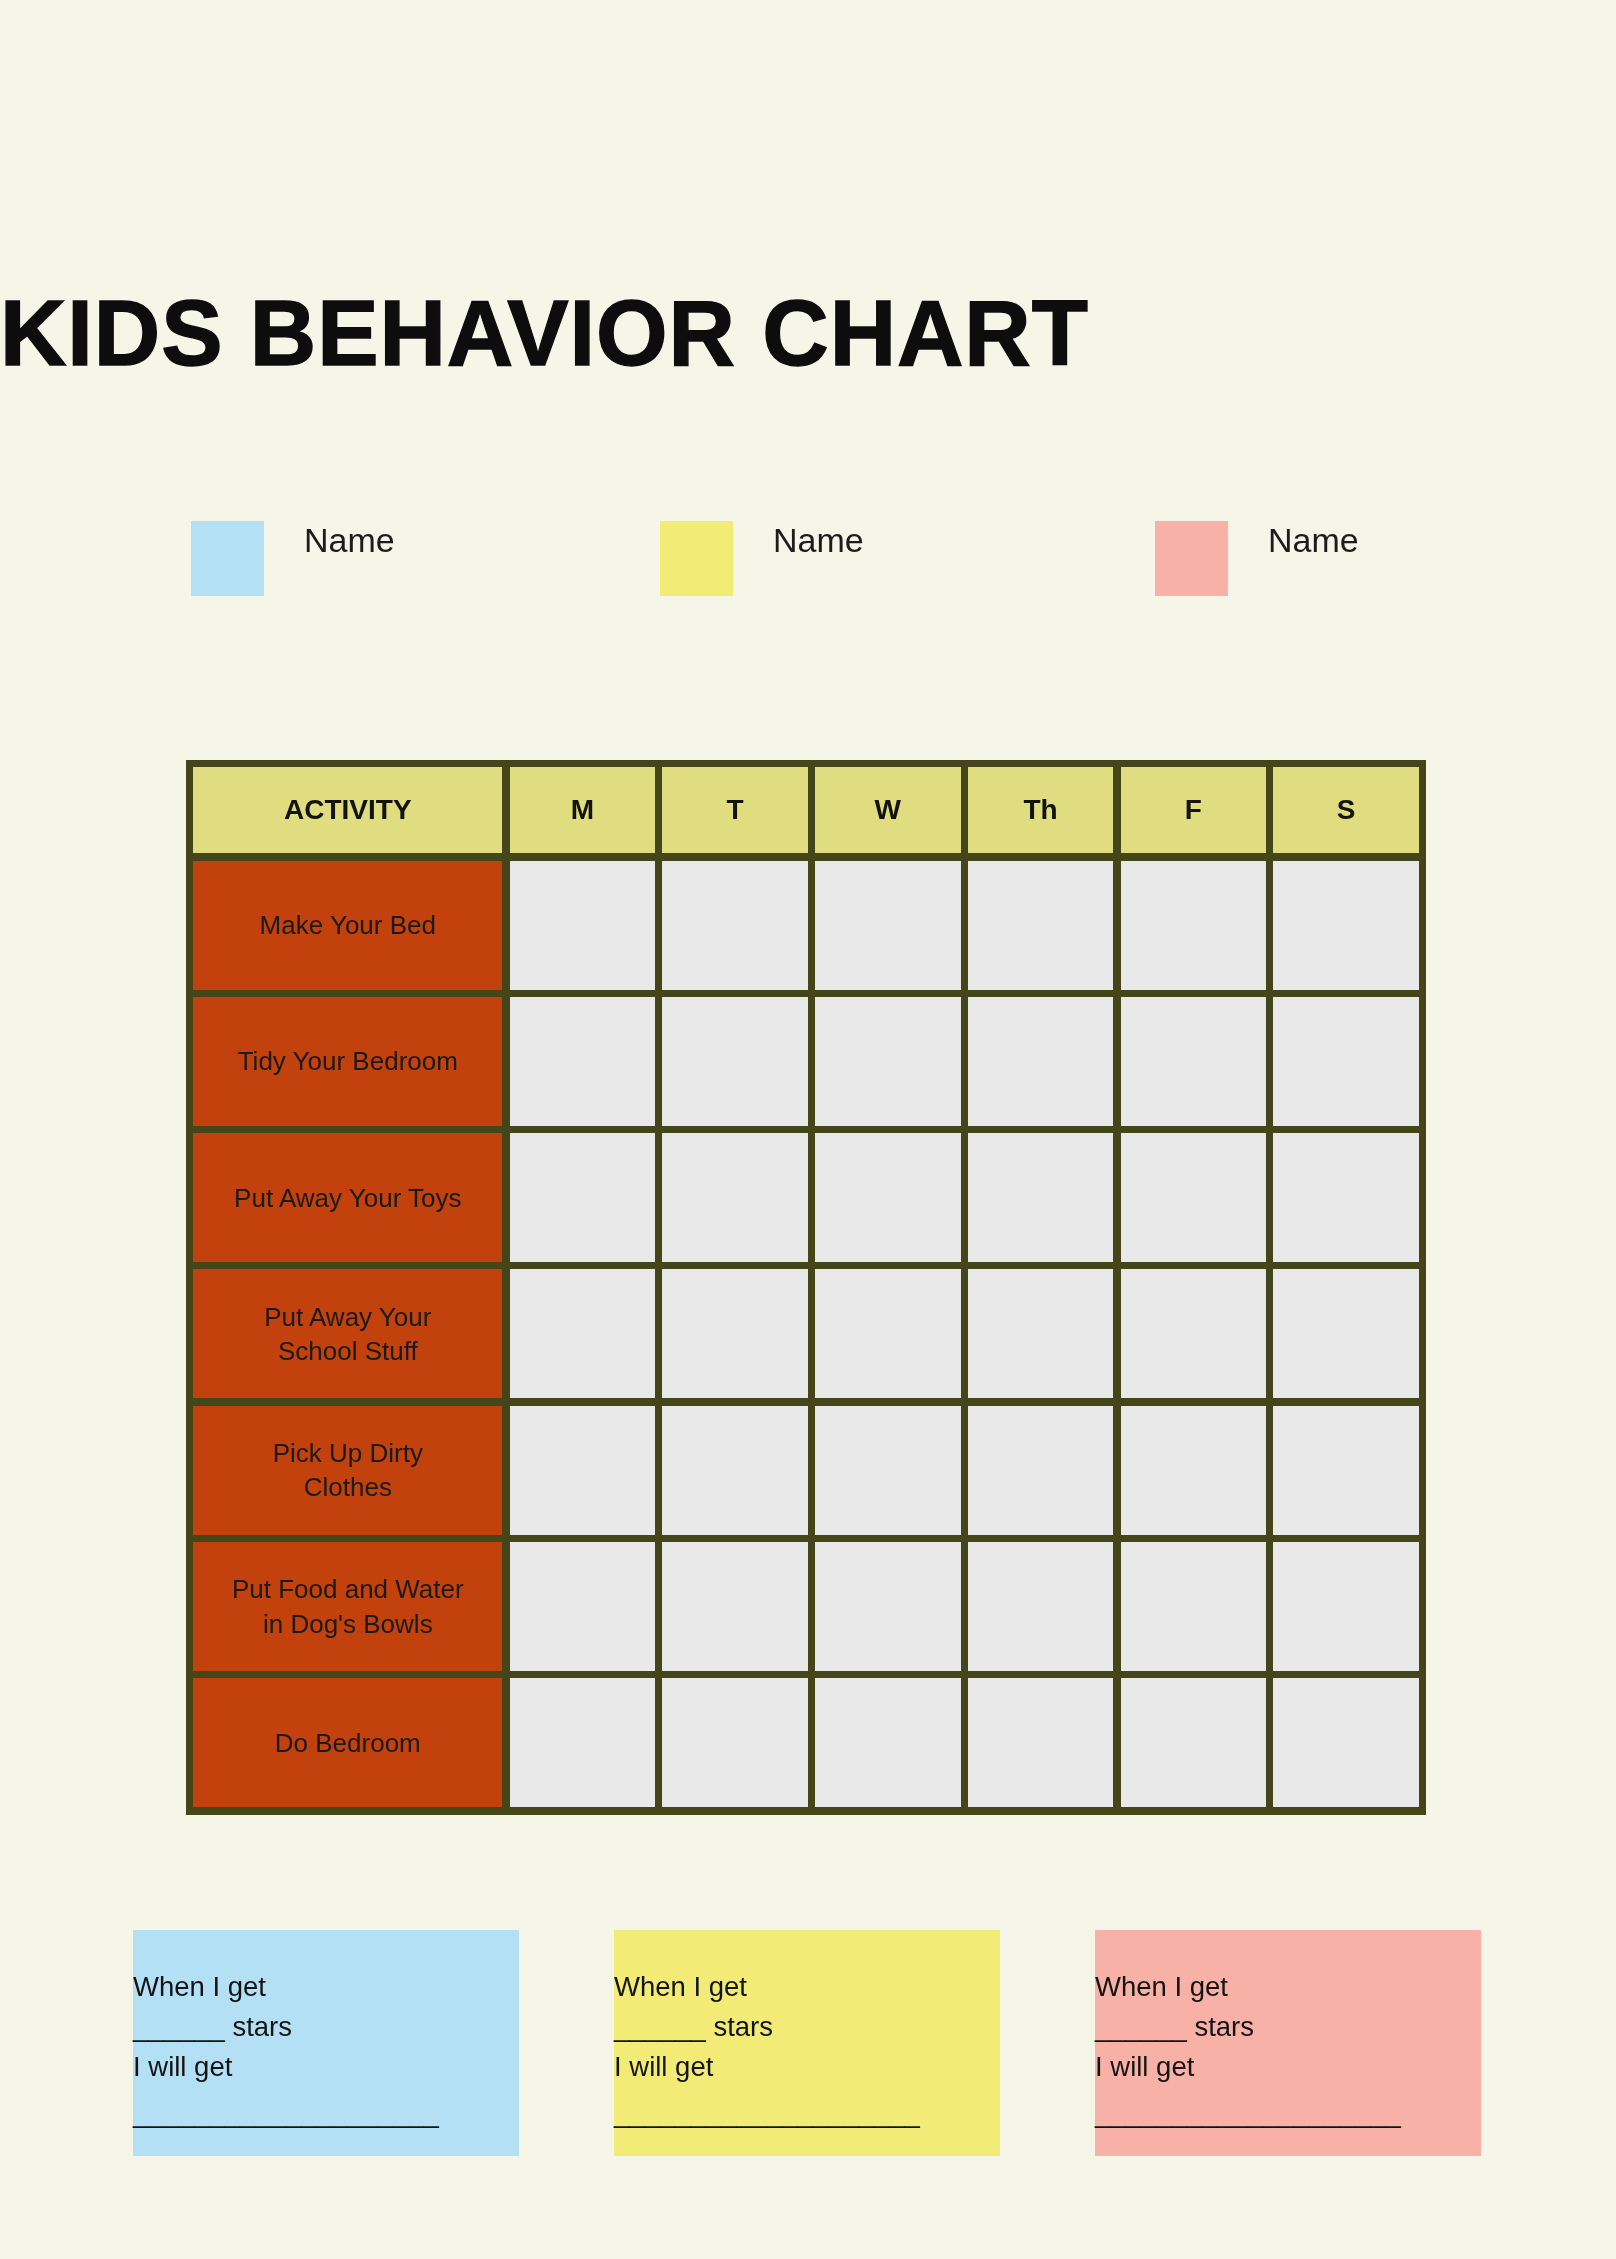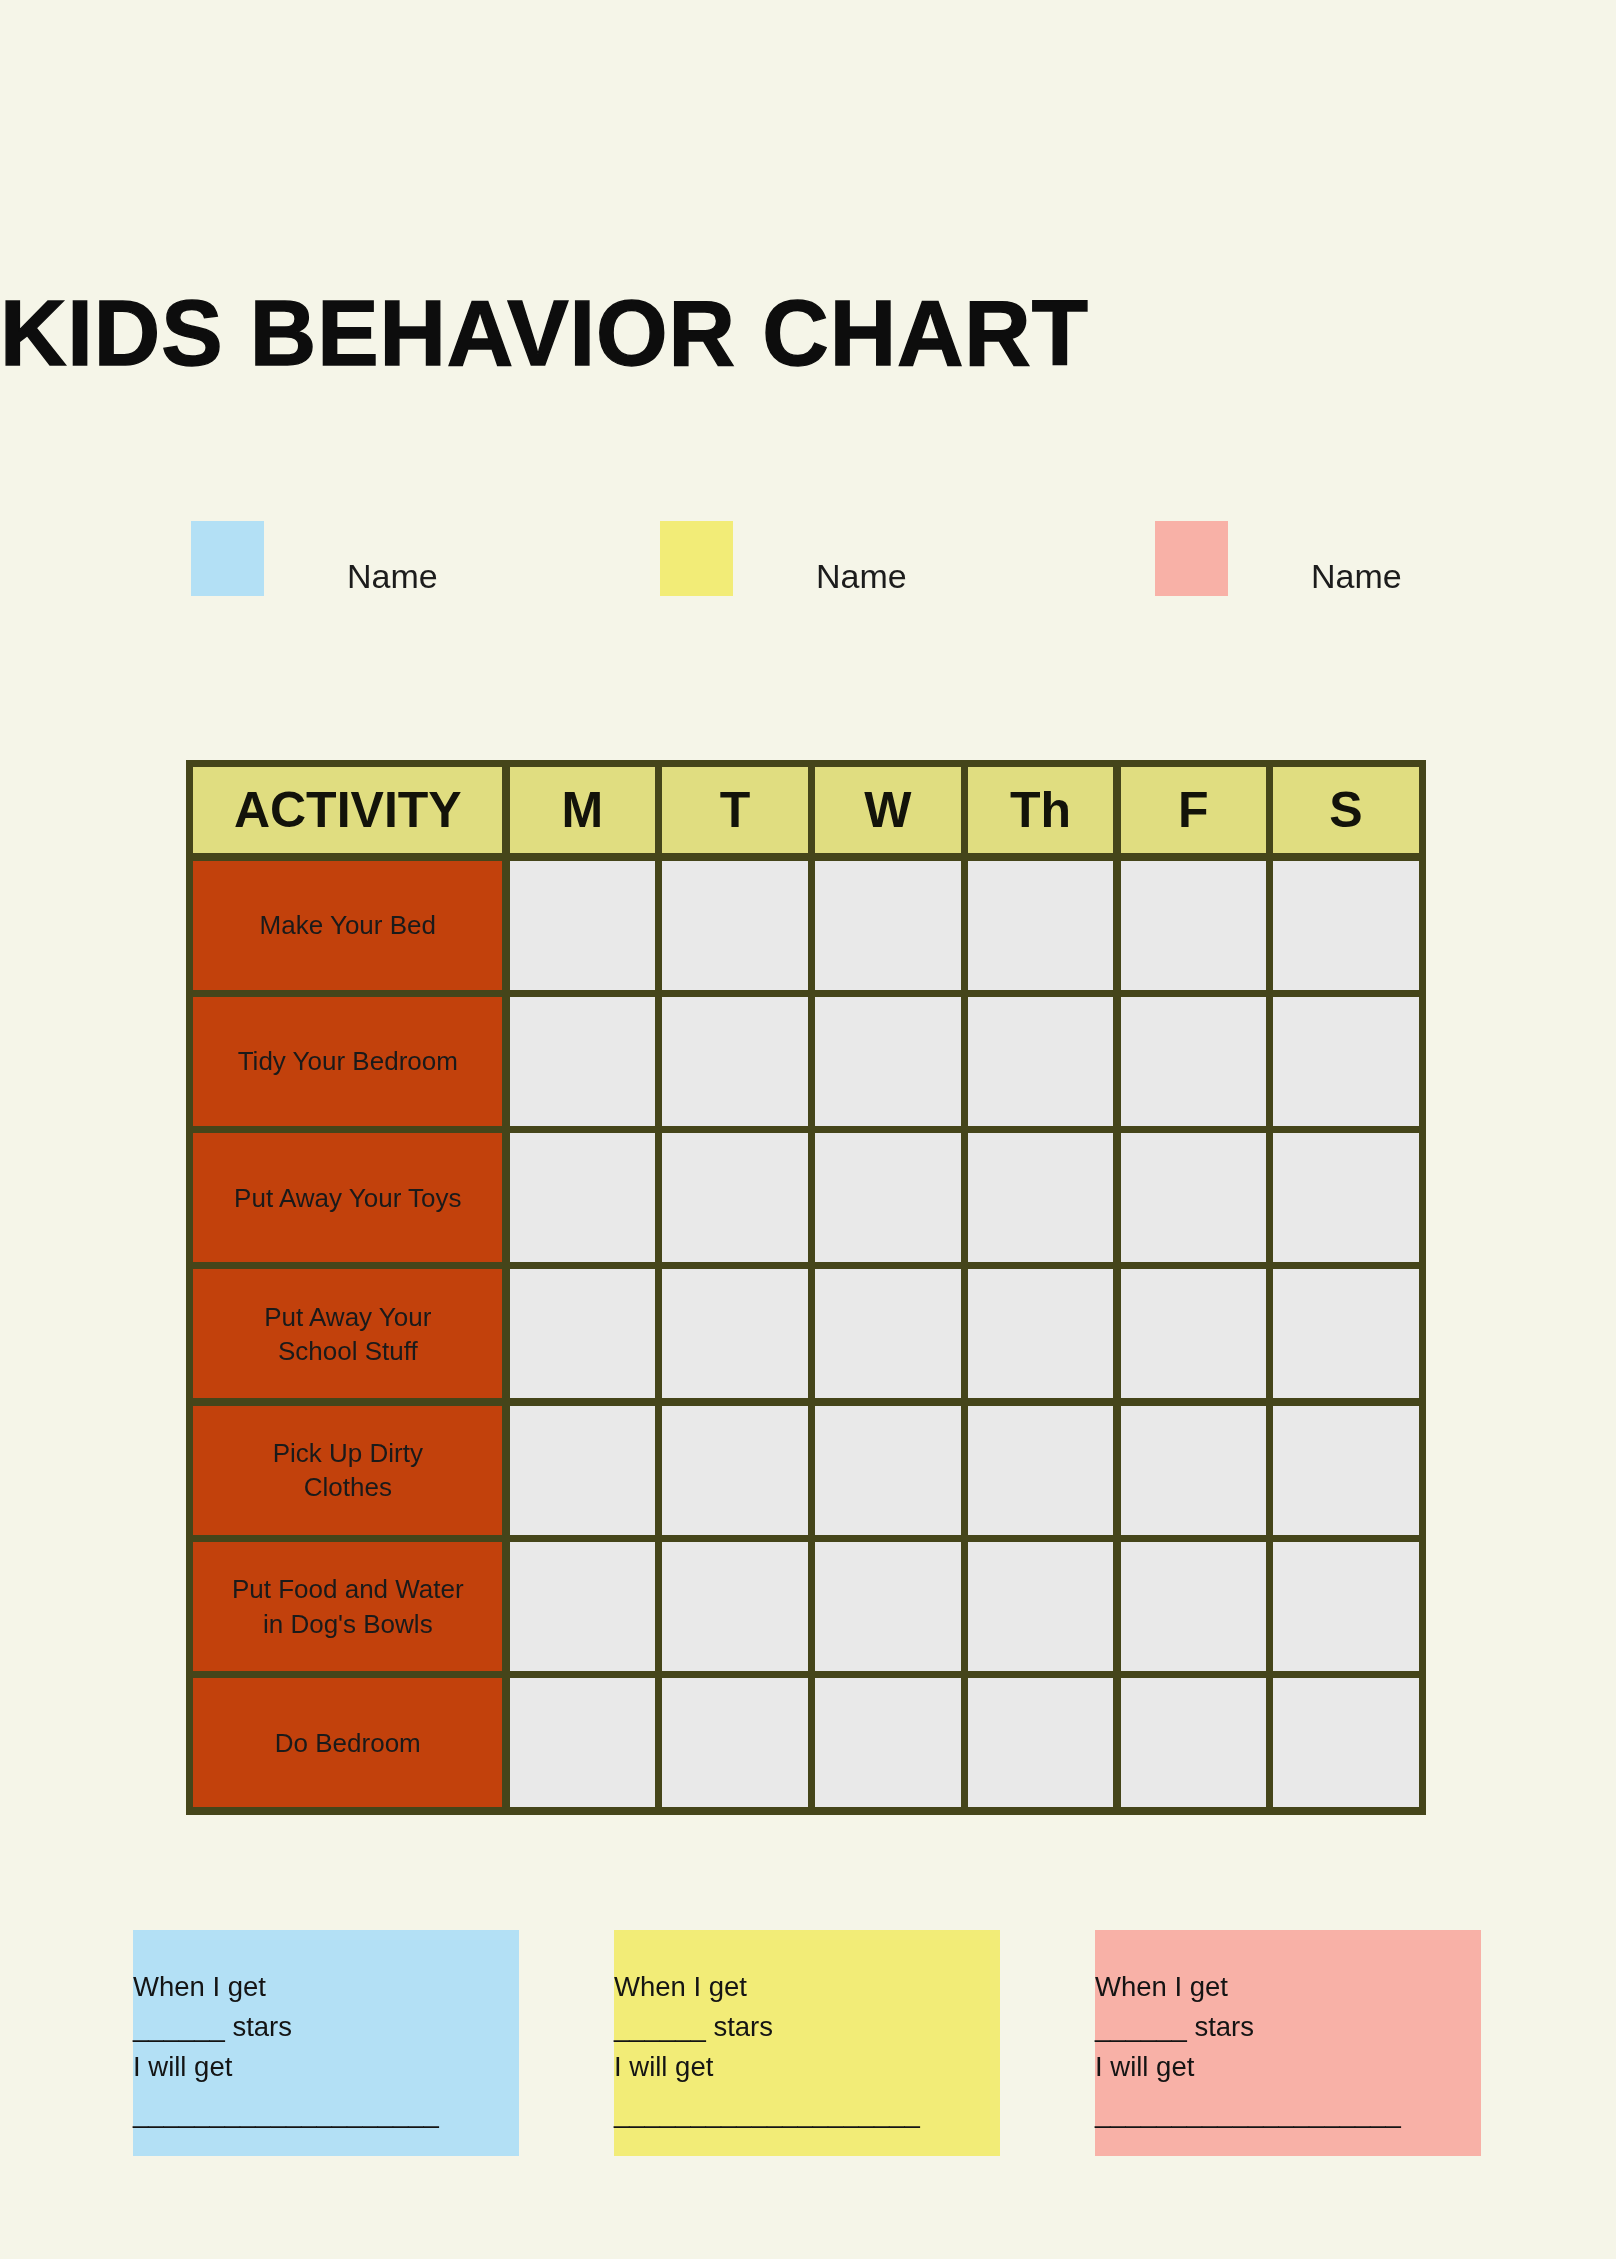--- a/index.html
+++ b/index.html
@@ -14,21 +14,21 @@
   
   .title {
     position:absolute; top:219px; left:0; width:100%;
     font-size:92px; font-weight:bold; letter-spacing:0.9px;
     color:#0d0d0d;
     -webkit-text-stroke:1.4px #0d0d0d;
   }
 
   
   .legend { position:absolute; top:521px; left:0; width:100%; height:75px; }
-  .legend-item { position:absolute; top:0; display:flex; align-items:flex-end; height:75px;gap:43px; }
+  .legend-item { position:absolute; top:0; display:flex; align-items:flex-start; height:75px; }
   .legend-item:nth-of-type(1) { left:191px; }
   .legend-item:nth-of-type(2) { left:660px; }
   .legend-item:nth-of-type(3) { left:1155px; }
   .swatch { width:73px; height:75px; flex:0 0 auto; }
   .legend-label { margin-left:40px; font-size:34px; color:#1c1c1c; }
 
   .c-blue   { background:#b3e0f5; }
   .c-yellow { background:#f2ec77; }
   .c-pink   { background:#f8b1a7; }
 
@@ -38,21 +38,21 @@
     box-sizing:border-box; padding:7.3px;
     background:#45451a;
     display:grid;
     grid-template-columns:309px repeat(6, 1fr);
     grid-template-rows:86px repeat(7, 129px);
     gap:7.3px;
   }
   .hc {
     background:#e0dd80;
     display:flex; align-items:center; justify-content:center;
-    font-weight:bold; font-size:50px; color:#13130a;
+    font-weight:bold; font-size:28px; color:#13130a;
   }
   .ac {
     background:#c2410c;
     display:flex; align-items:center; justify-content:center;
     text-align:center; font-size:26px; line-height:1.32;
     white-space:pre-line; color:#1a1a1a;
   }
   .dc { background:#e9e9e9; }
 
   

